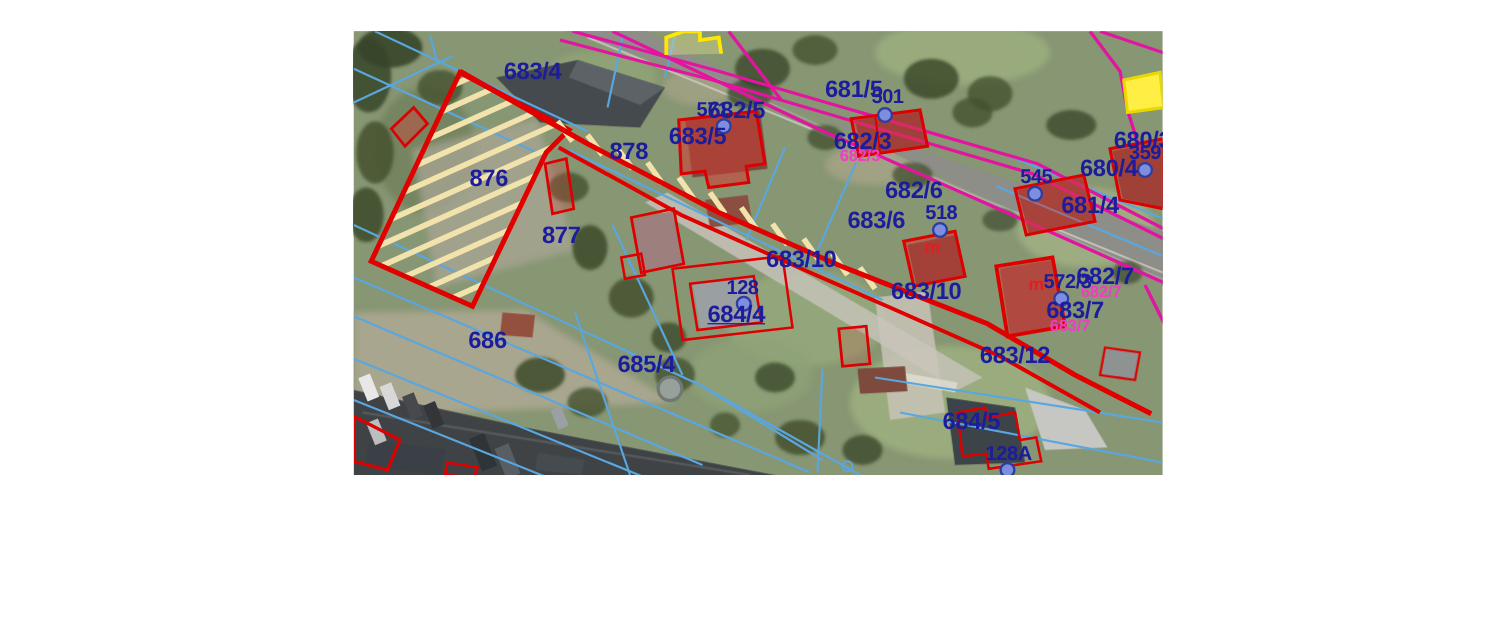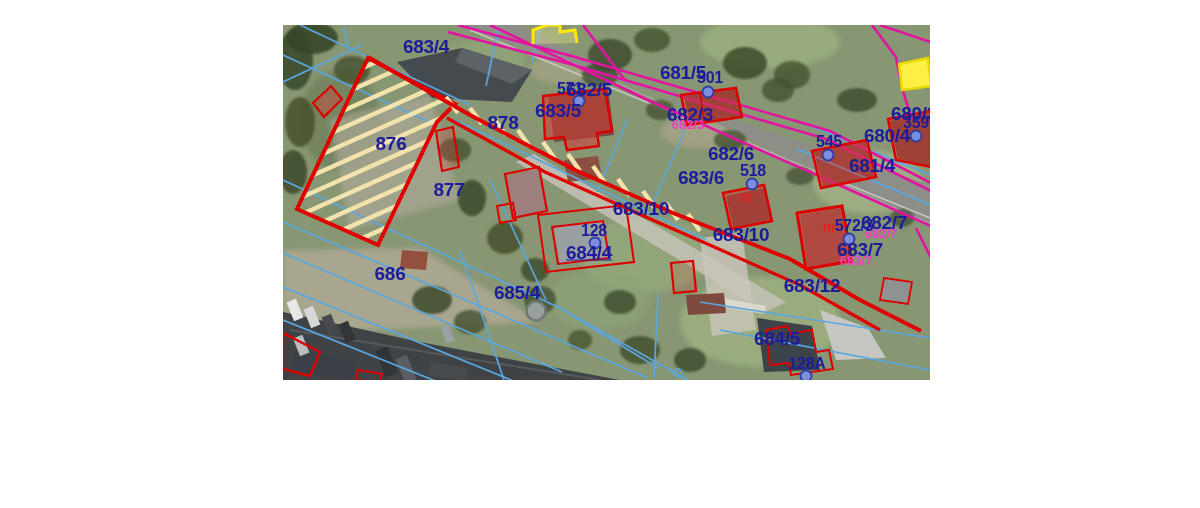--- a/index.html
+++ b/index.html
@@ -241,21 +241,21 @@
         <circle cx="752" cy="184" r="5.5" fill="#7d8ede" stroke="#2d3da0" stroke-width="1.8"></circle>
         <circle cx="828" cy="155" r="5.5" fill="#7d8ede" stroke="#2d3da0" stroke-width="1.8"></circle>
         <circle cx="916" cy="136" r="5.5" fill="#7d8ede" stroke="#2d3da0" stroke-width="1.8"></circle>
         <circle cx="595" cy="243" r="5.5" fill="#7d8ede" stroke="#2d3da0" stroke-width="1.8"></circle>
         <circle cx="849" cy="239" r="5.5" fill="#7d8ede" stroke="#2d3da0" stroke-width="1.8"></circle>
         <circle cx="806" cy="376" r="5.5" fill="#7d8ede" stroke="#2d3da0" stroke-width="1.8"></circle>
       </g>
 </svg>
 
 <div id="label-layer">
-      <div class="map-label parcel" style="left: 143px; top: 21px;">683/4</div>
+      <div class="map-label parcel" style="left: 143px; top: 33px;">683/4</div>
       <div class="map-label parcel" style="left: 306px; top: 64px;">682/5</div>
       <div class="map-label parcel" style="left: 275px; top: 85px;">683/5</div>
       <div class="map-label parcel" style="left: 220px; top: 97px;">878</div>
       <div class="map-label parcel" style="left: 88px; top: 118px; margin-left: 20px;">876</div>
       <div class="map-label parcel" style="left: 166px; top: 164px;">877</div>
       <div class="map-label parcel" style="left: 400px; top: 47px; text-align: right;">681/5</div>
       <div class="map-label parcel" style="left: 407px; top: 89px;">682/3</div>
       <div class="map-label pink" style="left: 405px; top: 99px;">682/3</div>
       <div class="map-label parcel" style="left: 448px; top: 128px;">682/6</div>
       <div class="map-label parcel" style="left: 418px; top: 152px;">683/6</div>

